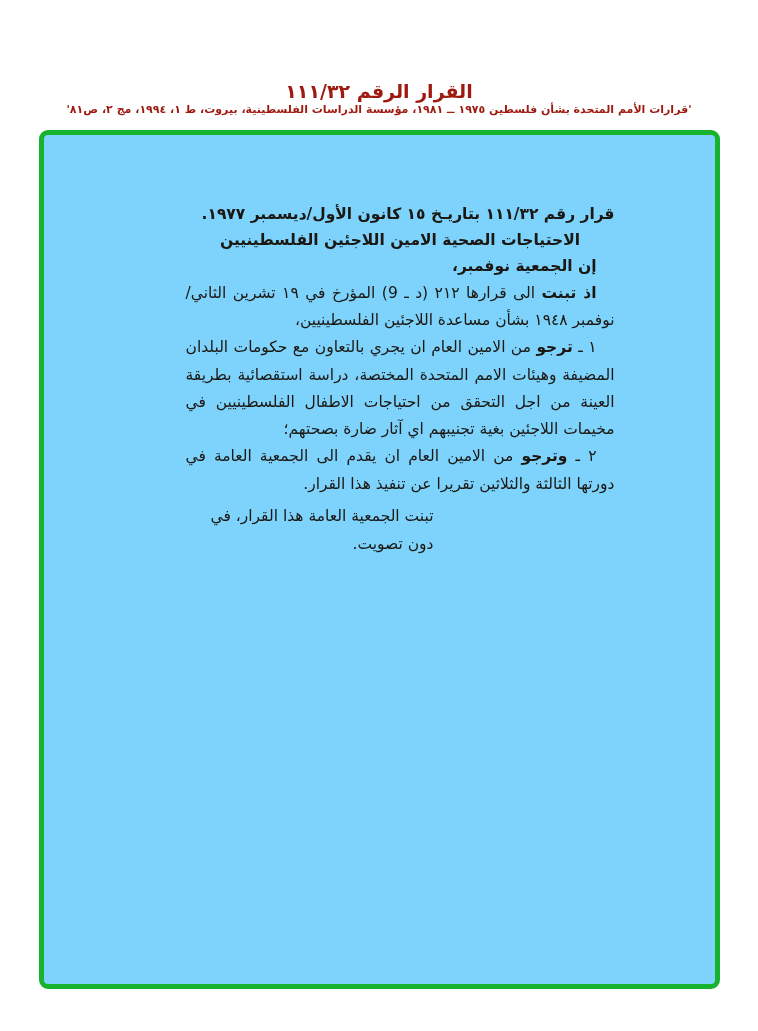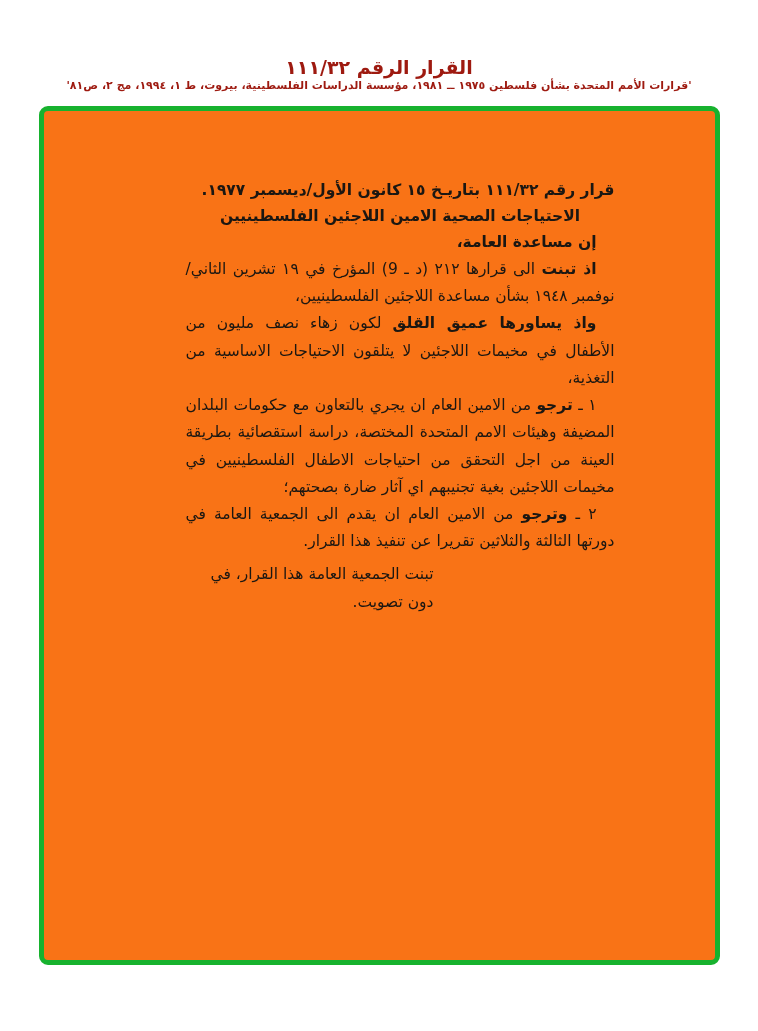--- a/index.html
+++ b/index.html
@@ -10,21 +10,21 @@
   }
   .page {
     position: relative;
     width: 758px;
     height: 1031px;
     background: #ffffff;
     overflow: hidden;
   }
   .page-header {
     text-align: center;
-    padding-top: 56px;
+    padding-top: 80px;
   }
   .res-title {
     margin: 0;
     font-size: 19px;
     line-height: 1.2;
     font-weight: 700;
     color: #9e1a10;
   }
   .res-citation {
     margin-top: 0;
@@ -33,21 +33,21 @@
     color: #9e1a10;
     letter-spacing: 0;
   }
   .frame {
     box-sizing: border-box;
     width: 681px;
     height: 859px;
     margin: 14px auto 0 auto;
     border: 5px solid #17b22e;
     border-radius: 9px;
-    background: #f97316;
+    background: #7dd3fc;
   }
   .doc {
     direction: rtl;
     padding: 66px 100px 0 142px;
     color: #1b1712;
     font-size: 15.5px;
   }
   .doc p { margin: 0; }
   .res-heading {
     font-weight: 700;
@@ -91,25 +91,24 @@
     <div class="res-citation" dir="rtl">'قرارات الأمم المتحدة بشأن فلسطين ١٩٧٥ ــ ١٩٨١، مؤسسة الدراسات الفلسطينية، بيروت، ط ١، ١٩٩٤، مج ٢، ص٨١'</div>
   </header>
 
   <div class="frame">
     <div class="doc" lang="ar" dir="rtl">
 
       <p class="res-heading">قرار رقم ١١١/٣٢ بتاريـخ ١٥ كانون الأول/ديسمبر ١٩٧٧.</p>
 
       <p class="res-subject">الاحتياجات الصحية الامين اللاجئين الفلسطينيين</p>
 
-      <p class="salutation">إن مساعدة العامة،</p>
+      <p class="salutation">إن الجمعية نوفمبر،</p>
 
       <p class="para"><span class="lead">اذ تبنت</span><span> الى قرارها ٢١٢ (د ـ 9) المؤرخ في ١٩ تشرين الثاني/نوفمبر ١٩٤٨ بشأن مساعدة اللاجئين الفلسطينيين،</span></p>
 
-      <p class="para"><span class="lead">واذ يساورها عميق القلق</span><span> لكون زهاء نصف مليون من الأطفال في مخيمات اللاجئين لا يتلقون الاحتياجات الاساسية من التغذية،</span></p>
 
       <p class="para"><span>١ ـ </span><span class="lead">ترجو</span><span> من الامين العام ان يجري بالتعاون مع حكومات البلدان المضيفة وهيئات الامم المتحدة المختصة، دراسة استقصائية بطريقة العينة من اجل التحقق من احتياجات الاطفال الفلسطينيين في مخيمات اللاجئين بغية تجنيبهم اي آثار ضارة بصحتهم؛</span></p>
 
       <p class="para"><span>٢ ـ </span><span class="lead">وترجو</span><span> من الامين العام ان يقدم الى الجمعية العامة في دورتها الثالثة والثلاثين تقريرا عن تنفيذ هذا القرار.</span></p>
 
       <div class="adoption">
         <div>تبنت الجمعية العامة هذا القرار، في</div>
         <div>دون تصويت.</div>
       </div>
 

